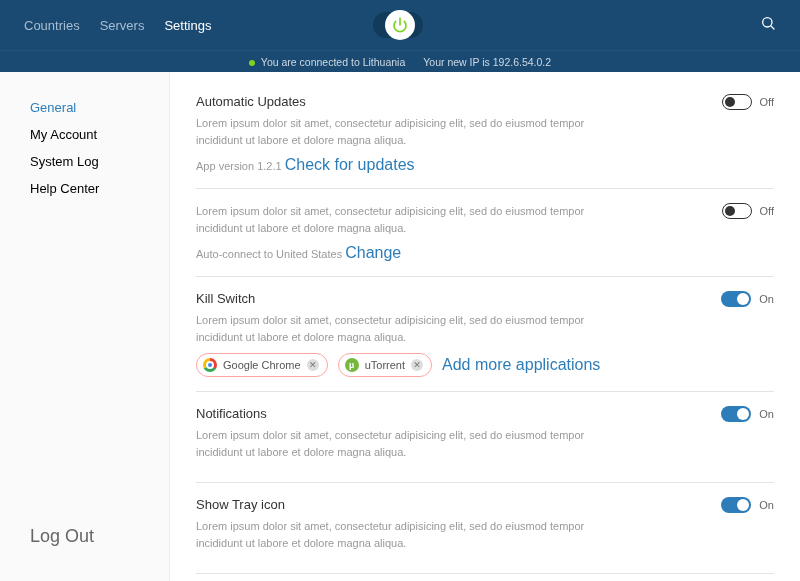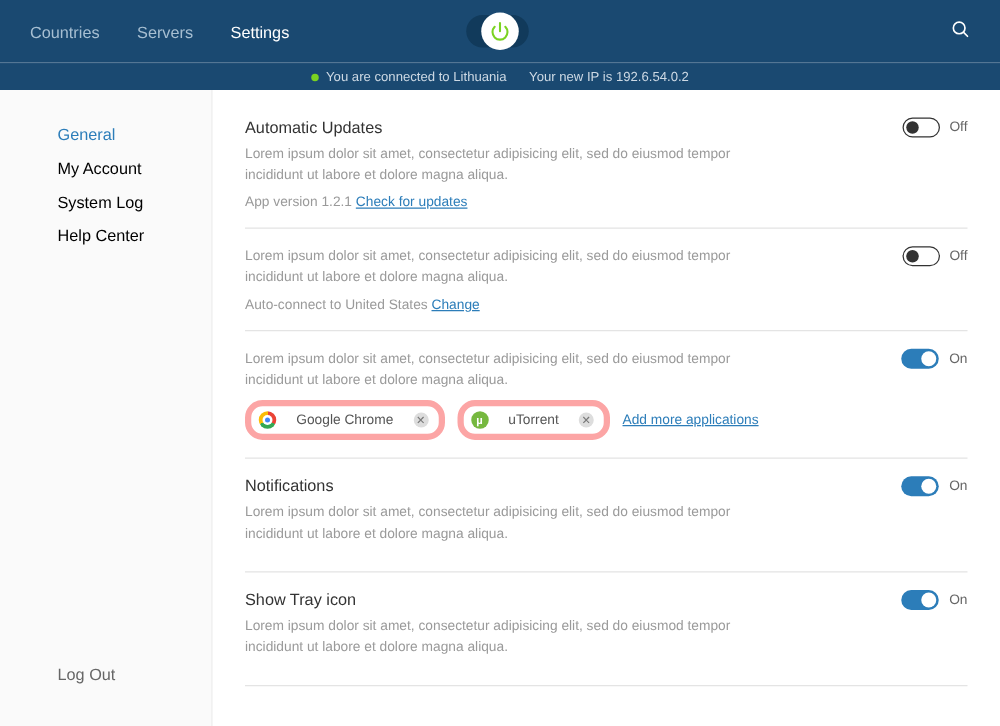--- a/index.html
+++ b/index.html
@@ -1,49 +1,49 @@
 <!DOCTYPE html>
 <html><head>
 <meta charset="utf-8">
 <style>
   * { box-sizing: border-box; margin: 0; padding: 0; }
   body { font-family: -apple-system, BlinkMacSystemFont, "Segoe UI", Arial, sans-serif; background: #fff; color: #333; width: 800px; height: 581px; overflow: hidden; }
   .topbar { background: #1a4971; height: 50px; display: flex; align-items: center; padding: 0 24px; position: relative; }
-  .nav { display: flex; gap: 30px; }
+  .nav { display: flex; gap: 20px; }
   .nav-item { color: #a7bfd2; font-size: 13px; cursor: pointer; }
   .nav-item.active { color: #fff; font-weight: 500; }
   .power-wrap { position: absolute; left: 50%; transform: translateX(-50%); display:flex; align-items:center;}
   .power-toggle-bg { width: 50px; height: 26px; background:#113a5b; border-radius: 14px; position: absolute; left:-12px;}
   .power-btn { width: 30px; height: 30px; border-radius: 50%; background: #fff; display:flex; align-items:center; justify-content:center; position:relative;}
   .search-icon { margin-left: auto; color:#fff; cursor:pointer;}
   .statusbar { background:#1a4971; height: 22px; display:flex; align-items:center; justify-content:center; gap:18px; font-size:10.5px; color:#cdd9e4; border-top: 1px solid rgba(255,255,255,0.05);}
   .status-dot { width:6px; height:6px; border-radius:50%; background:#7bd321; display:inline-block; margin-right:6px;}
   .content { display:flex; height: calc(581px - 72px);}
-  .sidebar { width: 170px; background:#fafafa; border-right:1px solid #eee; padding:22px 0 16px 46px; display:flex; flex-direction:column;}
+  .sidebar { width: 170px; background:#fafafa; border-right:1px solid #eee; padding:22px 0 16px 30px; display:flex; flex-direction:column;}
   .side-item { font-size:13px; color:#000000; padding:6px 0; cursor:pointer;}
   .side-item.active { color:#2c7db9; font-weight:500;}
   .side-spacer { flex:1;}
-  .logout { font-size:13px; color:#666; padding:8px 0 18px 0; cursor:pointer;}
+  .logout { font-size:18px; color:#666; padding:8px 0 18px 0; cursor:pointer;}
   .main { flex:1; padding: 18px 26px 8px 26px; overflow-y:auto;}
   .section { border-bottom:1px solid #e4e4e4; padding:14px 0 14px 0; position:relative;}
   .section:first-child { padding-top: 4px; }
   .section-title { font-size:13px; color:#333; font-weight:500; margin-bottom:6px;}
   .section-desc { font-size:11px; color:#9a9a9a; line-height:1.5; max-width: 400px; margin-bottom:8px;}
   .section-sub { font-size:11px; color:#9a9a9a;}
-  .link { color:#2c7db9; text-decoration:underline; cursor:pointer; font-size:11px;}
+  .link { color:#2c7db9; cursor:pointer; font-size:16px;}
   .toggle { position:absolute; right:0; top:14px; display:flex; align-items:center; gap:8px;}
   .section:first-child .toggle { top:4px;}
   .toggle-label { font-size:11px; color:#666;}
   .switch { width:30px; height:16px; border-radius:9px; position:relative; cursor:pointer;}
   .switch.off { background:#fff; border:1.5px solid #333;}
   .switch.off::after { content:""; position:absolute; width:10px; height:10px; border-radius:50%; background:#333; top:1.5px; left:2px;}
   .switch.on { background:#2c7db9;}
   .switch.on::after { content:""; position:absolute; width:12px; height:12px; border-radius:50%; background:#fff; top:2px; right:2px;}
   .chips { display:flex; gap:10px; align-items:center; margin-top:4px;}
-  .chip { display:flex; align-items:center; gap:16px; border:5px solid #fca5a5; border-radius:14px; padding:4px 8px 4px 6px; font-size:11px; color:#555; cursor:default;}
+  .chip { display:flex; align-items:center; gap:6px; border:1px solid #fca5a5; border-radius:14px; padding:4px 8px 4px 6px; font-size:11px; color:#555; cursor:default;}
   .chip-icon { width:14px; height:14px; border-radius:50%; display:inline-block;}
   .chip-close { width:12px; height:12px; border-radius:50%; background:#ddd; display:flex; align-items:center; justify-content:center; font-size:9px; color:#777; cursor:pointer; line-height:1;}
   .main::-webkit-scrollbar { width:6px;}
   .main::-webkit-scrollbar-thumb { background:#ddd; border-radius:3px;}
 </style>
 </head>
 <body>
 
 <div class="topbar">
   <div class="nav">
@@ -106,20 +106,21 @@
       <div class="section-sub">
         <span>Auto-connect to United States  </span><span class="link">Change</span>
       </div>
     </div>
 
     <div class="section">
       <div class="toggle">
         <div class="switch on"></div>
         <span class="toggle-label">On</span>
       </div>
+      <div class="section-title">Kill Switch</div>
       <div class="section-desc">Lorem ipsum dolor sit amet, consectetur adipisicing elit, sed do eiusmod tempor incididunt ut labore et dolore magna aliqua.</div>
       <div class="chips">
         <div class="chip">
           <span class="chip-icon" style="background: conic-gradient(#ea4335 0 120deg,#34a853 120deg 240deg,#fbbc05 240deg 360deg); position:relative;">
               <span style="position:absolute;inset:3px;border-radius:50%;background:#fff;"></span>
               <span style="position:absolute;inset:5px;border-radius:50%;background:#4285f4;"></span>
             </span>
           <span>Google Chrome</span>
           <span class="chip-close">✕</span>
         </div>

